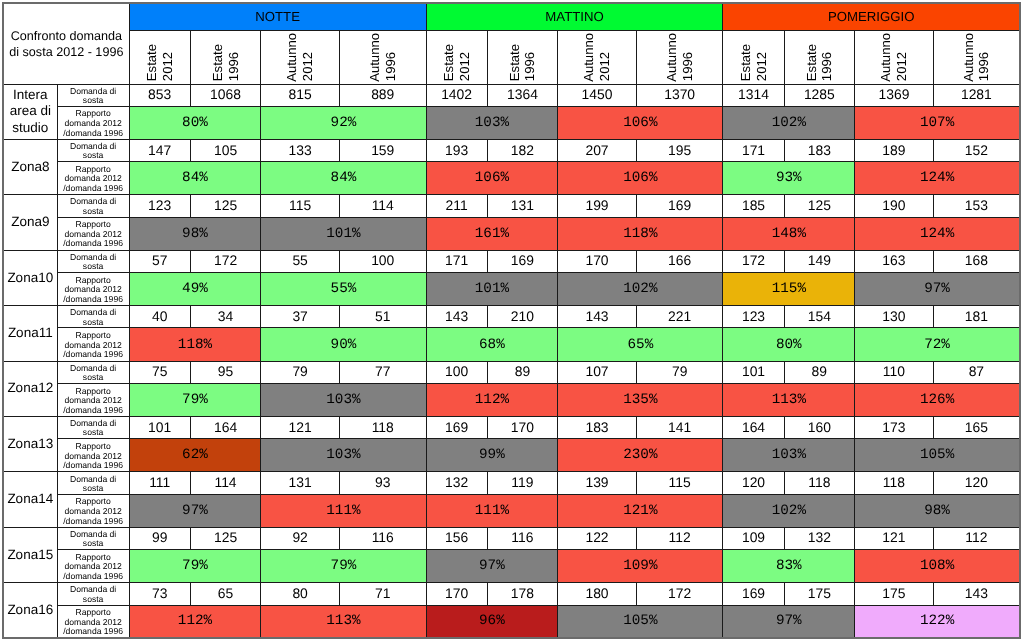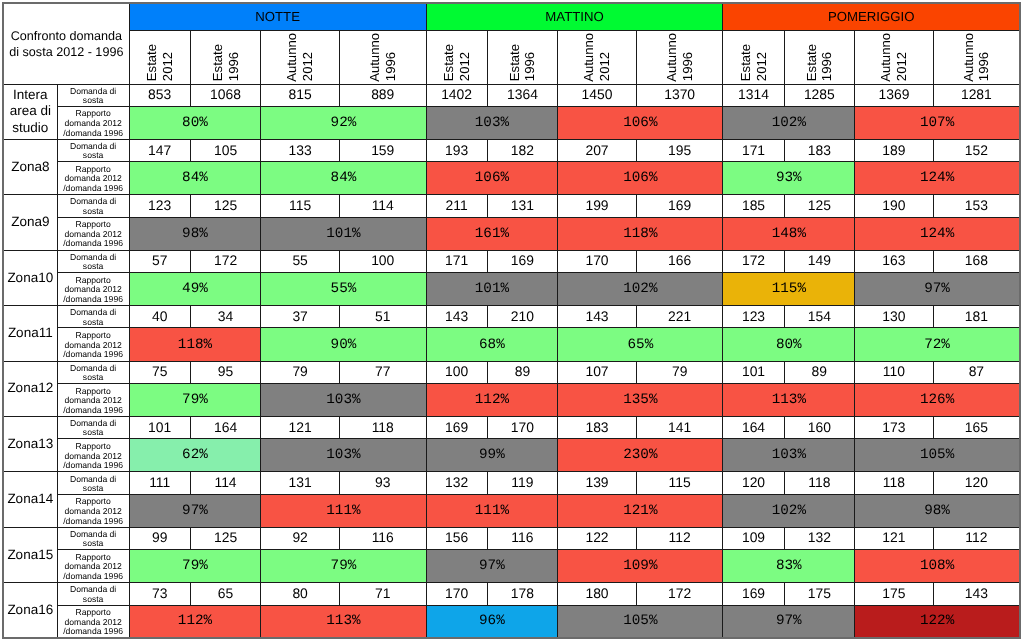--- a/index.html
+++ b/index.html
@@ -471,21 +471,21 @@
   <td class="num-cell">160</td>
   <td class="num-cell">173</td>
   <td class="num-cell">165</td>
 </tr>
 <tr class="r-rap">
   <td class="metric-cell m-rap">
             <span class="ml">Rapporto</span>
             <span class="ml">domanda 2012</span>
             <span class="ml">/domanda 1996</span>
           </td>
-  <td class="pct-cell fill-green" colspan="2" style="background-color: #86efac;">62%</td>
+  <td class="pct-cell fill-green" colspan="2" style="background-color: #c2410c;">62%</td>
   <td class="pct-cell fill-gray" colspan="2" style="background-color: rgb(128, 128, 128);">103%</td>
   <td class="pct-cell fill-gray" colspan="2" style="background-color: rgb(128, 128, 128);">99%</td>
   <td class="pct-cell fill-red" colspan="2" style="background-color: rgb(248, 83, 68);">230%</td>
   <td class="pct-cell fill-gray" colspan="2" style="background-color: rgb(128, 128, 128);">103%</td>
   <td class="pct-cell fill-gray" colspan="2" style="background-color: rgb(128, 128, 128);">105%</td>
 </tr>
 <tr class="r-dom">
   <td class="zone-cell" rowspan="2">
     <span class="zl">Zona14</span>
   </td>
@@ -575,20 +575,20 @@
   <td class="num-cell">143</td>
 </tr>
 <tr class="r-rap">
   <td class="metric-cell m-rap">
             <span class="ml">Rapporto</span>
             <span class="ml">domanda 2012</span>
             <span class="ml">/domanda 1996</span>
           </td>
   <td class="pct-cell fill-red" colspan="2" style="background-color: rgb(248, 83, 68);">112%</td>
   <td class="pct-cell fill-red" colspan="2" style="background-color: rgb(248, 83, 68);">113%</td>
-  <td class="pct-cell fill-gray" colspan="2" style="background-color: #0ea5e9;">96%</td>
+  <td class="pct-cell fill-gray" colspan="2" style="background-color: #b91c1c;">96%</td>
   <td class="pct-cell fill-gray" colspan="2" style="background-color: rgb(128, 128, 128);">105%</td>
   <td class="pct-cell fill-gray" colspan="2" style="background-color: rgb(128, 128, 128);">97%</td>
-  <td class="pct-cell fill-red" colspan="2" style="background-color: #b91c1c; margin-top: 32px;">122%</td>
+  <td class="pct-cell fill-red" colspan="2" style="background-color: #f0abfc; margin-top: 32px;">122%</td>
 </tr>
 </tbody>
 </table>
 </div>
 
 </body></html>

